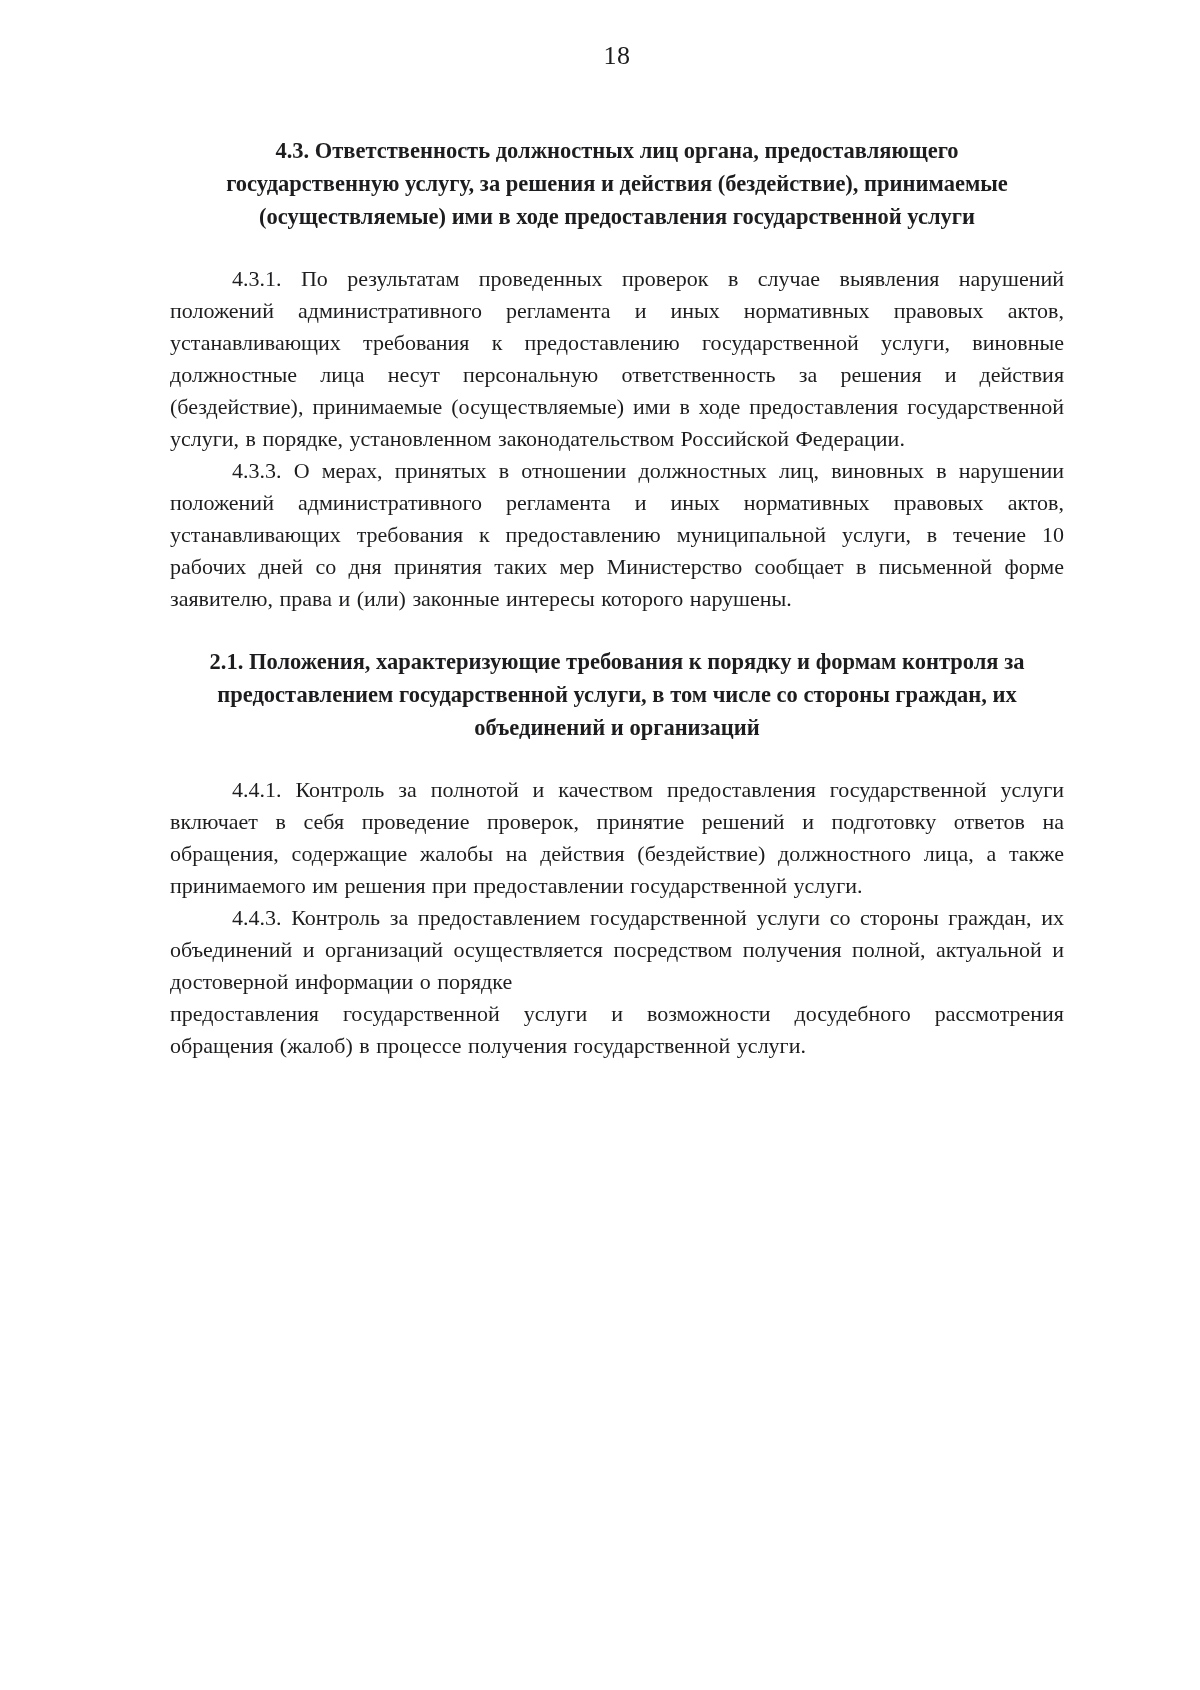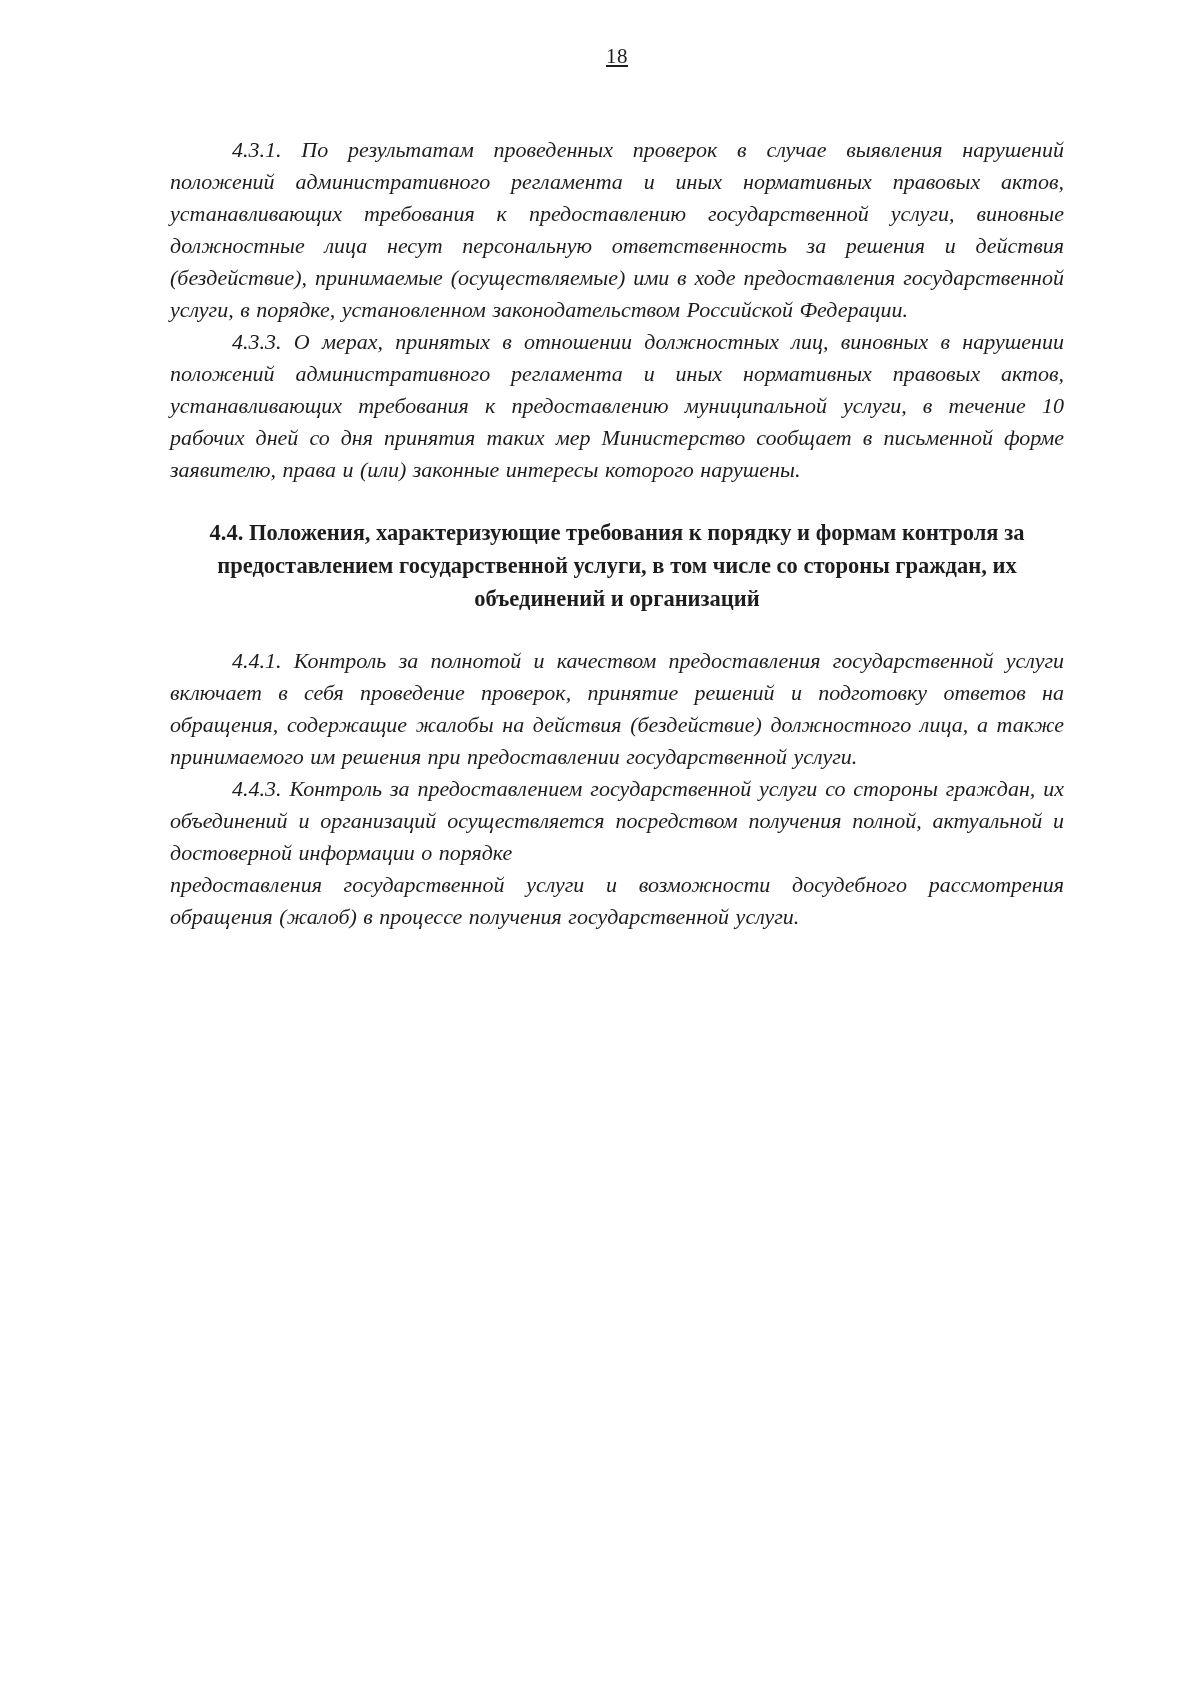--- a/index.html
+++ b/index.html
@@ -17,67 +17,66 @@
   }
   .page {
     box-sizing: border-box;
     width: 1200px;
     height: 1690px;
     padding: 44px 136px 40px 170px;
     background: #ffffff;
   }
   .page-number {
     text-align: center;
-    font-size: 21px;
+    font-size: 26px;
     line-height: 24px;
     margin: 0 0 66px 0;
     letter-spacing: 0.5px;
-    text-decoration: underline;
   }
   .section-heading {
     font-size: 22.5px;
     font-weight: bold;
     text-align: center;
     line-height: 33px;
     margin: 0 0 30px 0;
     padding: 0 38px;
   }
   .section + .section .section-heading {
     margin-top: 30px;
   }
   .section-body p {
     font-size: 22px;
     line-height: 32px;
     text-align: justify;
     text-indent: 62px;
     margin: 0;
     white-space: pre-line;
     word-spacing: 1px;
-    font-style: italic;
   }
   .section-body p.continued {
     text-align-last: justify;
   }
 </style>
 </head>
 <body>
 
 <div class="page">
 
   <div class="page-number">18</div>
 
   <div class="section">
+    <h2 class="section-heading">4.3. Ответственность должностных лиц органа, предоставляющего государственную услугу, за решения и действия (бездействие), принимаемые (осуществляемые) ими в ходе предоставления государственной услуги</h2>
     <div class="section-body">
       <p>4.3.1. По результатам проведенных проверок в случае выявления нарушений положений административного регламента и иных нормативных правовых актов, устанавливающих требования к предоставлению государственной услуги, виновные должностные лица несут персональную ответственность за решения и действия (бездействие), принимаемые (осуществляемые) ими в ходе предоставления государственной услуги, в порядке, установленном законодательством Российской Федерации.</p>
       <p>4.3.3. О мерах, принятых в отношении должностных лиц, виновных в нарушении положений административного регламента и иных нормативных правовых актов, устанавливающих требования к предоставлению муниципальной услуги, в течение 10 рабочих дней со дня принятия таких мер Министерство сообщает в письменной форме заявителю, права и (или) законные интересы которого нарушены.</p>
     </div>
   </div>
 
   <div class="section">
-    <h2 class="section-heading">4.4. Положения, характеризующие требования к порядку и формам контроля за предоставлением государственной услуги, в том числе со стороны граждан, их объединений и организаций</h2>
+    <h2 class="section-heading">2.1. Положения, характеризующие требования к порядку и формам контроля за предоставлением государственной услуги, в том числе со стороны граждан, их объединений и организаций</h2>
     <div class="section-body">
       <p>4.4.1. Контроль за полнотой и качеством предоставления государственной услуги включает в себя проведение проверок, принятие решений и подготовку ответов на обращения, содержащие жалобы на действия (бездействие) должностного лица, а также принимаемого им решения при предоставлении государственной услуги.</p>
       <p>4.4.3. Контроль за предоставлением государственной услуги со стороны граждан, их объединений и организаций осуществляется посредством получения полной, актуальной и достоверной информации о порядке
 предоставления государственной услуги и возможности досудебного рассмотрения обращения (жалоб) в процессе получения государственной услуги.</p>
     </div>
   </div>
 
 </div>
 
 </body></html>

